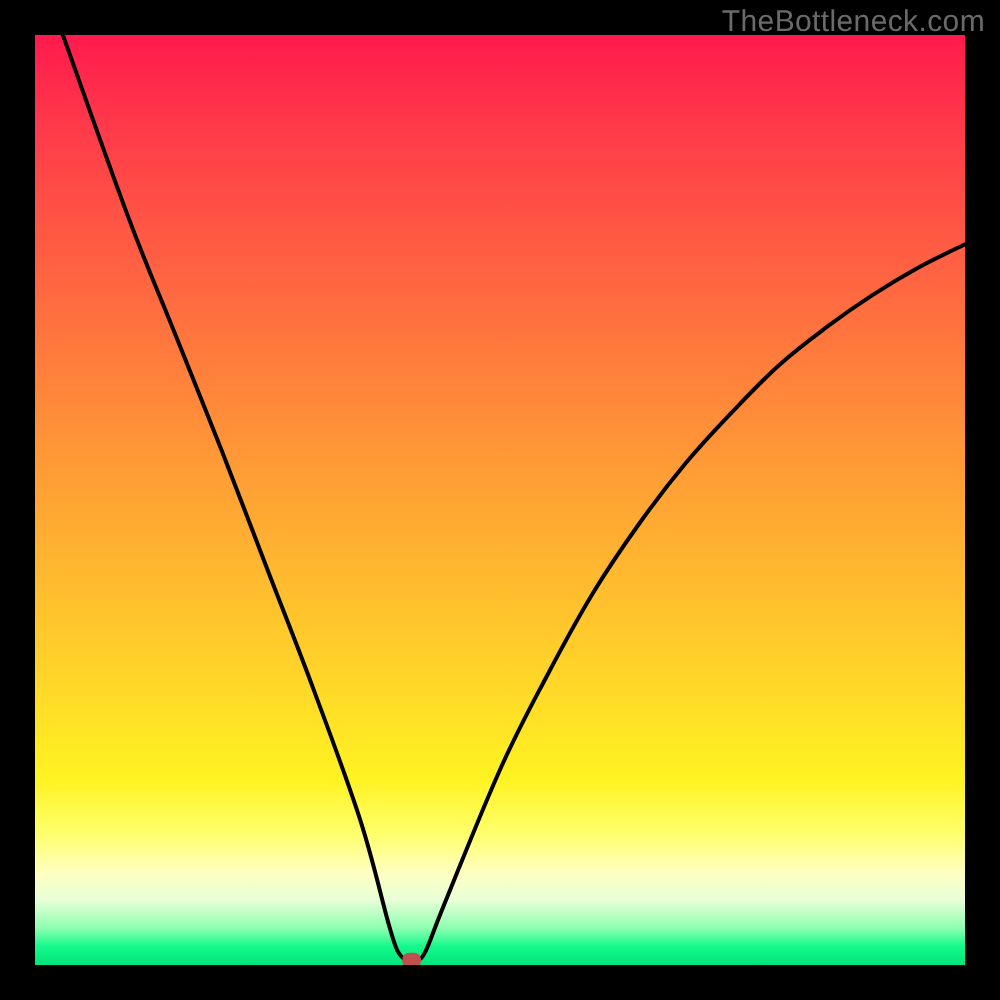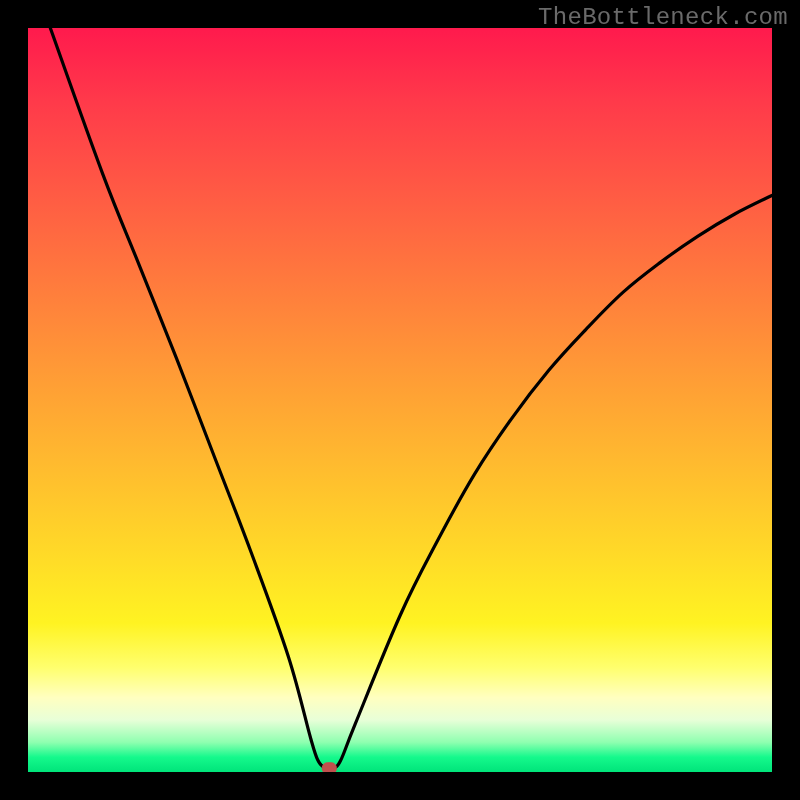--- a/index.html
+++ b/index.html
@@ -19,21 +19,20 @@
   }
   .watermark {
     position: absolute;
     top: 4px;
     right: 12px;
     color: #6a6a6a;
     font-size: 24px;
     font-weight: 500;
     letter-spacing: 0.3px;
     z-index: 5;
-    font-family: Liberation Mono, monospace;
   }
   .plot-area {
     position: absolute;
     left: 28px;
     top: 28px;
     width: 744px;
     height: 744px;
     
     background: linear-gradient(to bottom,
       #ff1a4d 0%,

